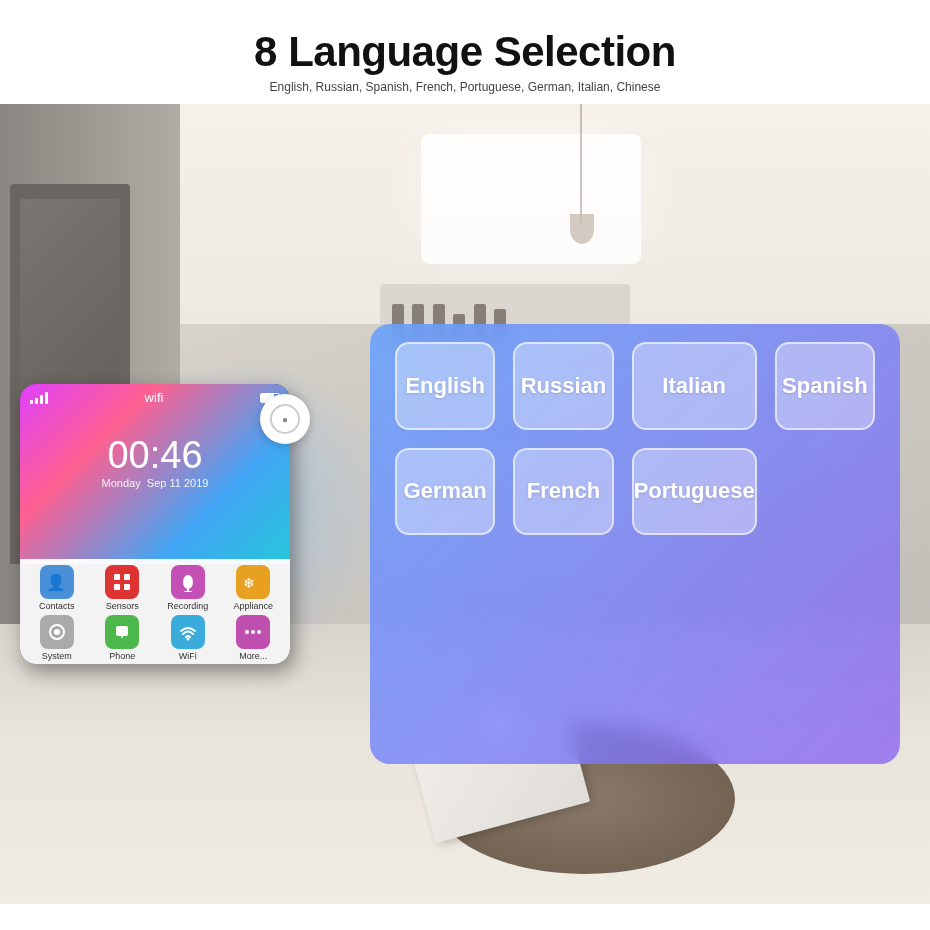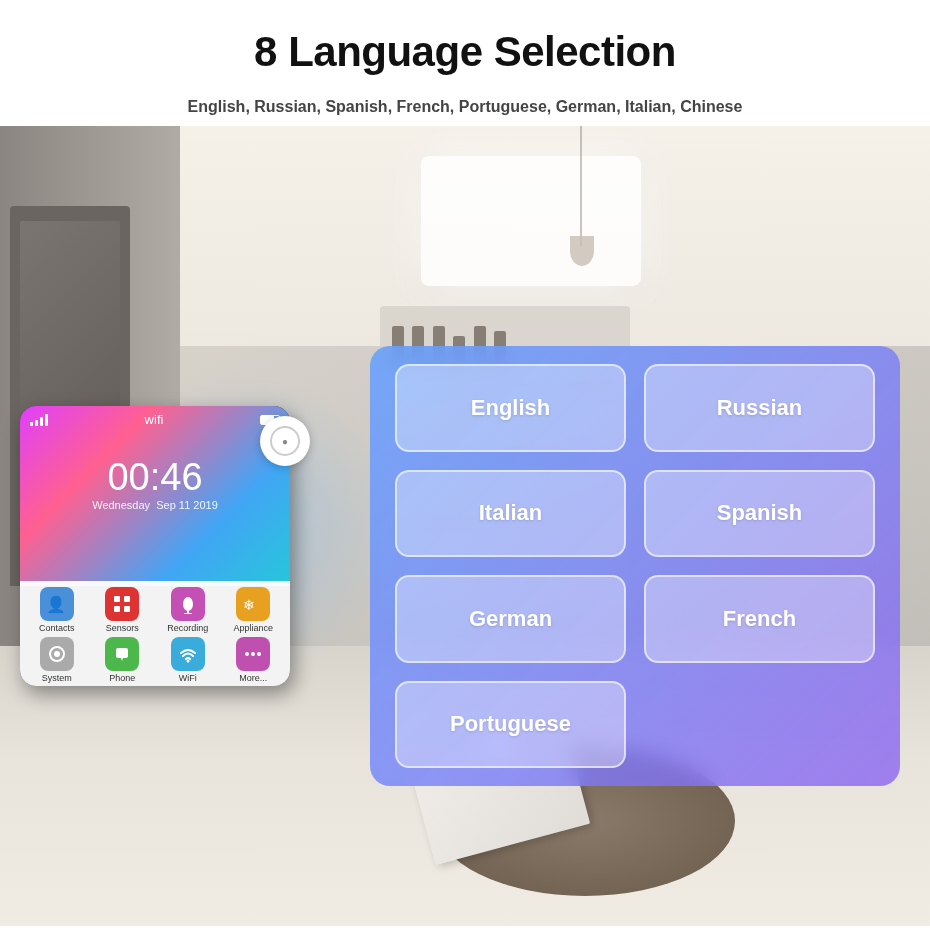--- a/index.html
+++ b/index.html
@@ -20,24 +20,23 @@
     }
 
     .header h1 {
       font-size: 42px;
       font-weight: 900;
       color: #111;
       letter-spacing: -0.5px;
     }
 
     .header p {
-      font-size: 16px;
+      font-size: 12px;
       color: #444;
-      margin-top: 22px;
-      font-weight: bold;
+      margin-top: 4px;
     }
 
     .scene {
       position: relative;
       width: 930px;
       height: 800px;
       overflow: hidden;
     }
 
     
@@ -351,21 +350,21 @@
     .lang-panel {
       position: absolute;
       top: 220px;
       right: 30px;
       width: 530px;
       height: 440px;
       background: linear-gradient(135deg, rgba(100,160,255,0.85) 0%, rgba(140,100,240,0.8) 100%);
       border-radius: 20px;
       padding: 18px 25px;
       display: grid;
-      grid-template-columns: 1fr 1fr;
+      grid-template-columns: 1fr 1fr 1fr 1fr;
       grid-template-rows: repeat(4, 1fr);
       gap: 18px;
       z-index: 20;
       backdrop-filter: blur(10px);
     }
 
     .lang-btn {
       background: rgba(255,255,255,0.35);
       border: 2px solid rgba(255,255,255,0.6);
       border-radius: 14px;
@@ -426,21 +425,21 @@
           <div class="bar" style="height:9px"></div>
           <div class="bar" style="height:12px"></div>
         </div>
         <span class="wifi-icon">wifi</span>
         <div class="battery-icon">
           <div class="battery-fill"></div>
         </div>
       </div>
       <div class="time-display">00:46</div>
       <div class="date-display">
-        <span>Wednesday</span>&nbsp;&nbsp;<span>Sep 11 2019</span>
+        <span>Monday</span>&nbsp;&nbsp;<span>Sep 11 2019</span>
       </div>
     </div>
     <div class="device-apps">
 
     <div class="app-item">
           <div class="app-icon" style="background: rgb(74, 144, 217); color: white; font-size: 16px;">👤</div>
           <div class="app-label">Contacts</div>
         </div>
         <div class="app-item">
           <div class="app-icon" style="background: rgb(221, 51, 51); color: white; font-size: 16px;">

